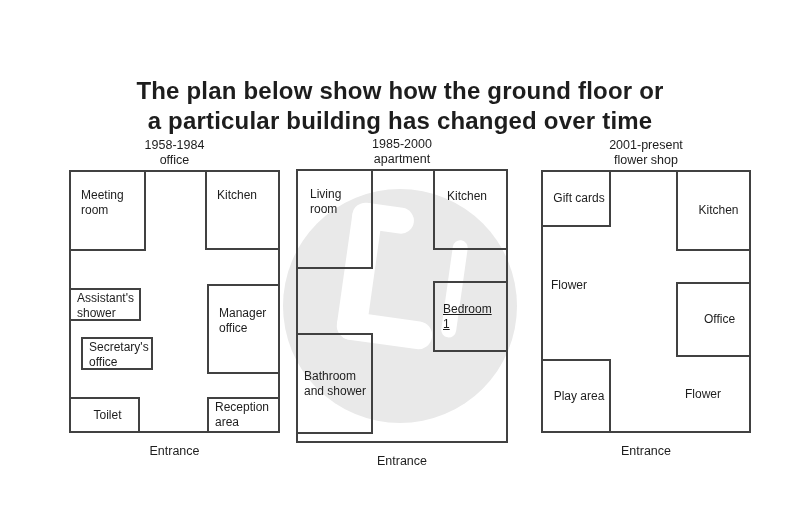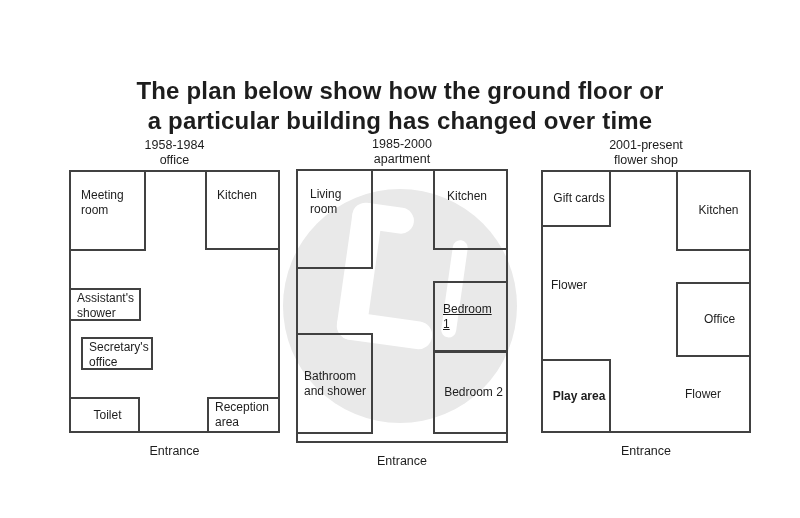--- a/index.html
+++ b/index.html
@@ -77,20 +77,23 @@
         </div>
         <div class="room" style="left: 136px; top: 0px; width: 75px; height: 80px; padding-top: 16px; padding-left: 10px; padding-right: 2px;">
           <span class="room-label">Kitchen</span>
         </div>
         <div class="room" style="left: 0px; top: 118px; width: 72px; height: 33px; padding-top: 1px; padding-left: 6px; padding-right: 2px;">
           <span class="room-label">Assistant's shower</span>
         </div>
         <div class="room" style="left: 12px; top: 167px; width: 72px; height: 33px; padding-top: 1px; padding-left: 6px; padding-right: 14px;">
           <span class="room-label">Secretary's office</span>
         </div>
+        <div class="room" style="left: 138px; top: 114px; width: 73px; height: 90px; padding-top: 20px; padding-left: 10px; padding-right: 2px;">
+          <span class="room-label">Manager office</span>
+        </div>
         <div class="room mid" style="left: 0px; top: 227px; width: 71px; height: 36px; padding-top: 0px; padding-left: 8px; padding-right: 2px;">
           <span class="room-label">Toilet</span>
         </div>
         <div class="room" style="left: 138px; top: 227px; width: 73px; height: 36px; padding-top: 1px; padding-left: 6px; padding-right: 2px;">
           <span class="room-label">Reception area</span>
         </div>
         <div class="entrance">Entrance</div>
       </div>
       <div class="plan" style="left: 296px; top: 169px; width: 212px; height: 274px;">
         <div class="caption">
@@ -100,44 +103,41 @@
         <div class="frame"></div>
         <div class="room" style="left: 0px; top: 0px; width: 77px; height: 100px; padding-top: 16px; padding-left: 12px; padding-right: 2px;">
           <span class="room-label">Living room</span>
         </div>
         <div class="room" style="left: 137px; top: 0px; width: 75px; height: 81px; padding-top: 18px; padding-left: 12px; padding-right: 2px;">
           <span class="room-label">Kitchen</span>
         </div>
         <div class="room mid" style="left: 137px; top: 112px; width: 75px; height: 71px; padding-top: 0px; padding-left: 8px; padding-right: 8px; text-decoration: underline;">
           <span class="room-label">Bedroom 1</span>
         </div>
-        <div class="room mid" style="left: 137px; top: 182px; width: 75px; height: 83px; padding-top: 0px; padding-left: 8px; padding-right: 2px;">
-          <span class="room-label">Bedroom 2</span>
-        </div>
         <div class="room mid" style="left: 0px; top: 164px; width: 77px; height: 101px; padding-top: 0px; padding-left: 6px; padding-right: 2px;">
           <span class="room-label">Bathroom and shower</span>
         </div>
         <div class="entrance">Entrance</div>
       </div>
       <div class="plan" style="left: 528px; top: 170px; width: 210px; height: 263px; margin-left: 13px;">
         <div class="caption">
           <div>2001-present</div>
           <div>flower shop</div>
         </div>
         <div class="frame"></div>
         <div class="room mid" style="left: 0px; top: 0px; width: 70px; height: 57px; padding-top: 0px; padding-left: 8px; padding-right: 2px;">
           <span class="room-label">Gift cards</span>
         </div>
         <div class="room mid" style="left: 135px; top: 0px; width: 75px; height: 81px; padding-top: 0px; padding-left: 12px; padding-right: 2px;">
           <span class="room-label">Kitchen</span>
         </div>
         <div class="room mid" style="left: 135px; top: 112px; width: 75px; height: 75px; padding-top: 0px; padding-left: 14px; padding-right: 2px;">
           <span class="room-label">Office</span>
         </div>
-        <div class="room mid" style="left: 0px; top: 189px; width: 70px; height: 74px; padding-top: 0px; padding-left: 8px; padding-right: 2px; font-weight: bold;">
+        <div class="room mid" style="left: 0px; top: 189px; width: 70px; height: 74px; padding-top: 0px; padding-left: 8px; padding-right: 2px;">
           <span class="room-label">Play area</span>
         </div>
         <div class="open-label" style="left: 10px; top: 108px; width: 90px;">Flower</div>
         <div class="open-label center" style="left: 112px; top: 217px; width: 100px;">Flower</div>
         <div class="entrance">Entrance</div>
       </div>
     </div>
 
 </div>
 

